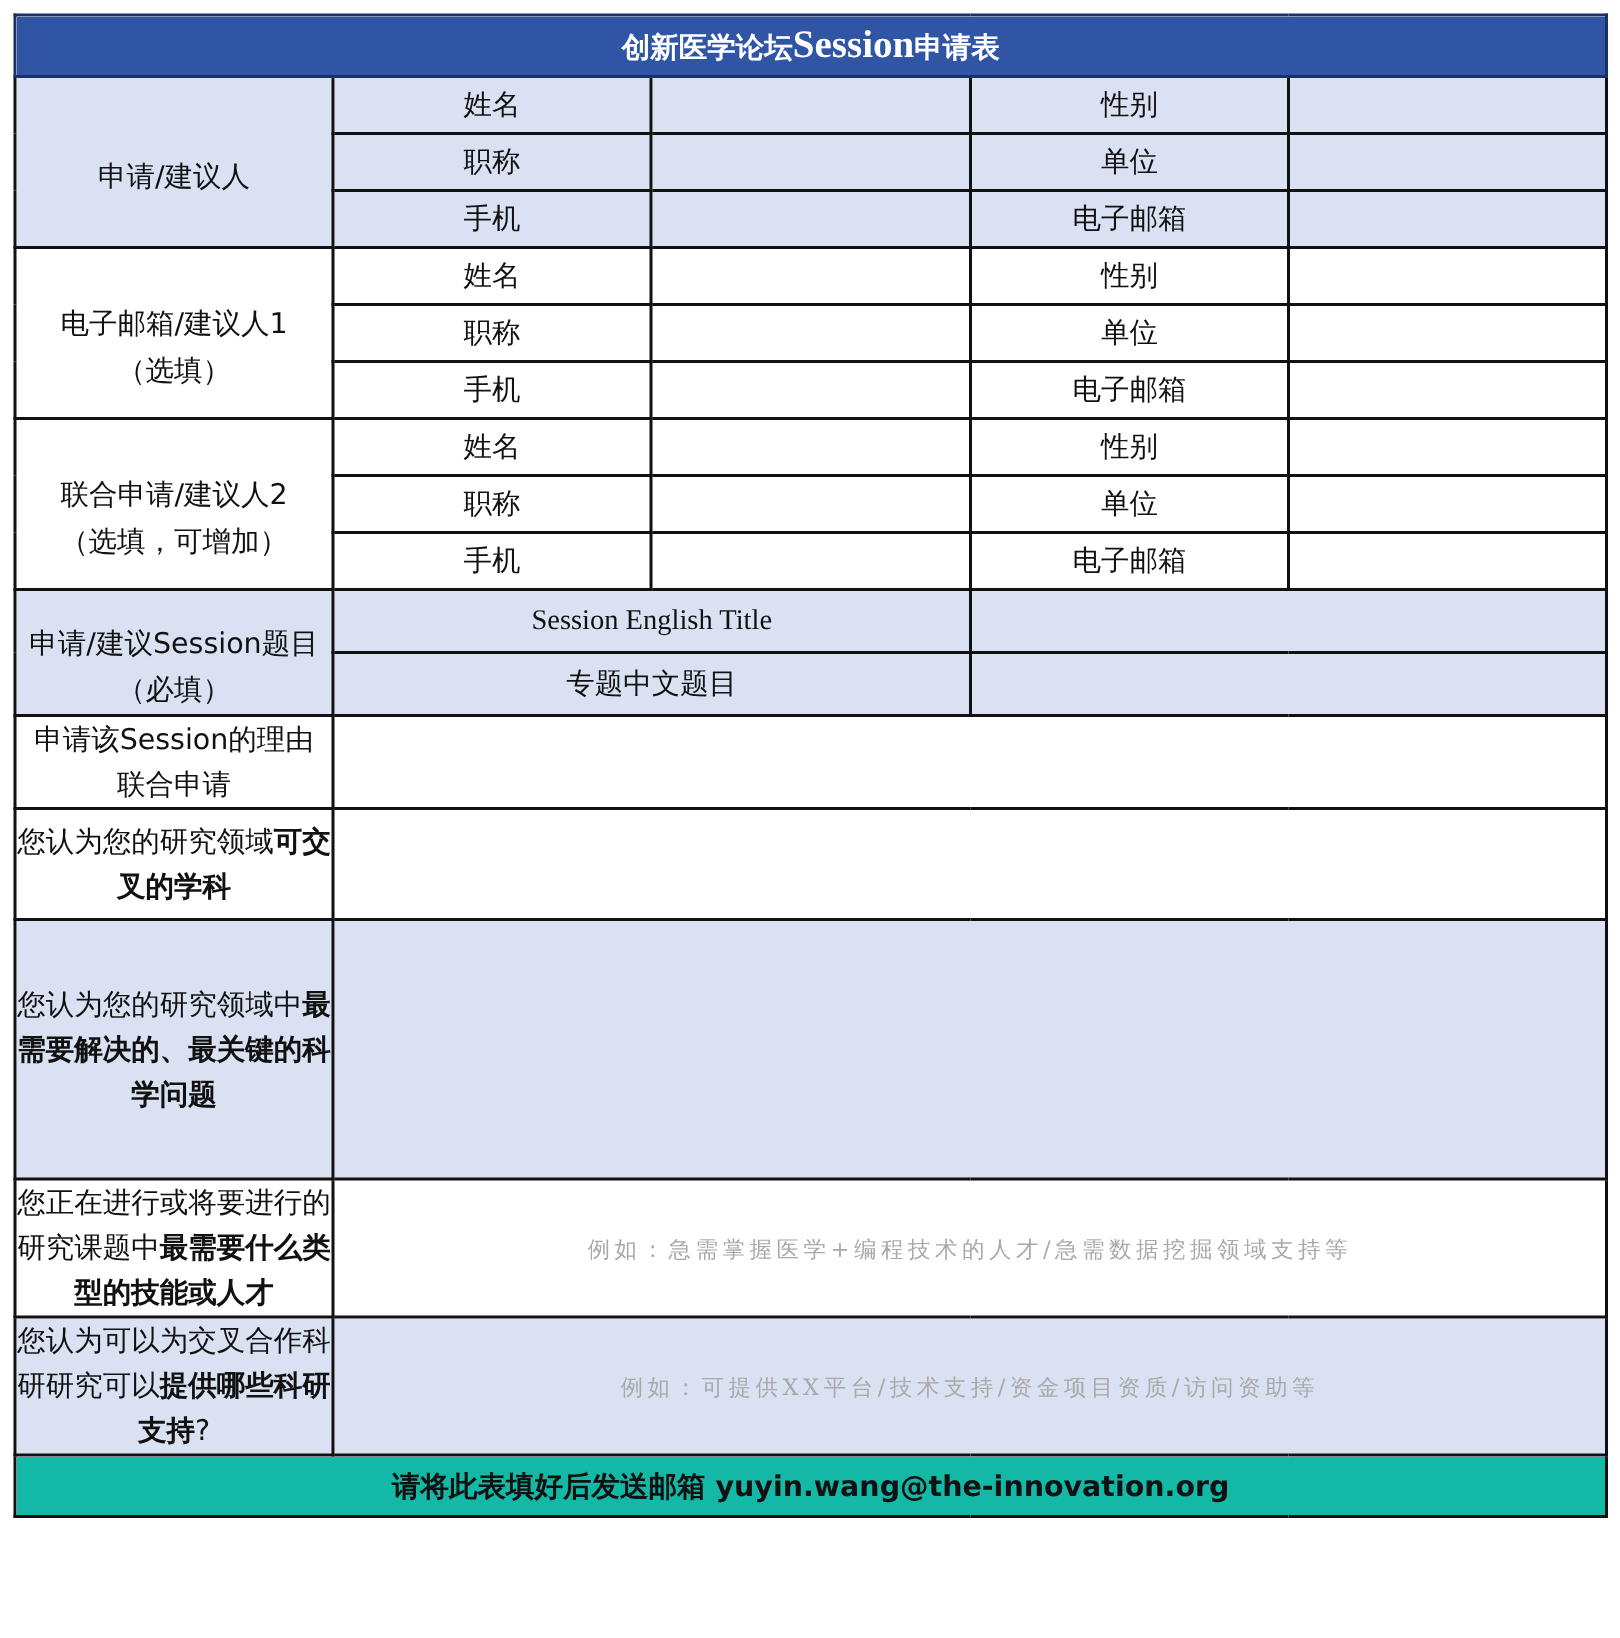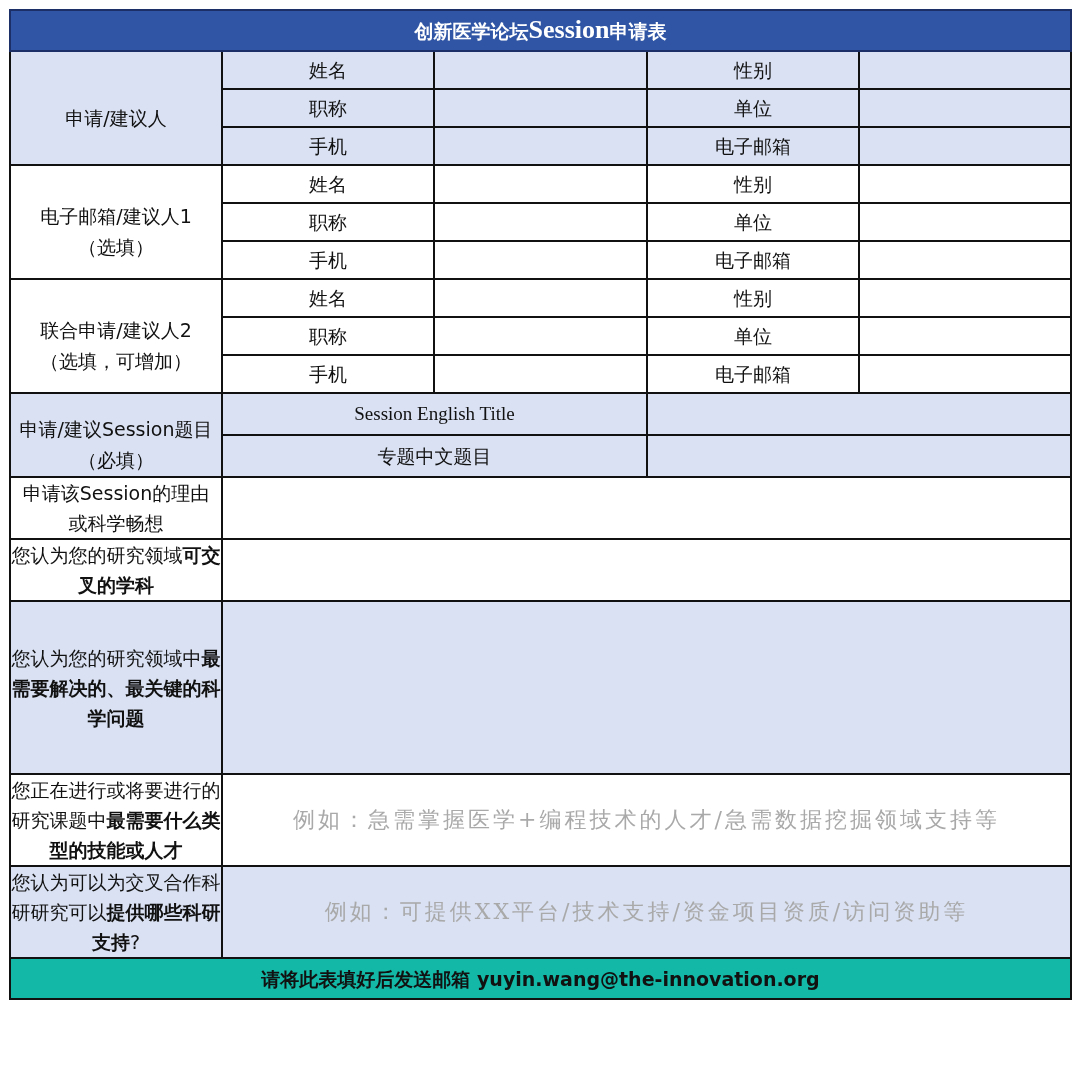--- a/index.html
+++ b/index.html
@@ -20,21 +20,21 @@
     font-size: 25px; height: 39px; border-color: #1c2f66 !important;
   }
   .title-cell .en { font-family: "Liberation Serif", "DejaVu Serif", serif; font-size: 26px; }
   .serif { font-family: "Liberation Serif", "DejaVu Serif", serif; }
   .r42 { height: 38px; }
   .label-wrap { display: inline-block; line-height: 31px; margin-top: 20px; }
   .q { font-size: 19px; line-height: 31px; padding: 0 2px; }
   .q b { font-weight: bold; }
   .hint {
     color: #a9a9a9; font-family: "DejaVu Serif", "Liberation Serif", serif;
-    font-size: 22px; letter-spacing: 3px;
+    font-size: 15px; letter-spacing: 3px;
   }
   .footer-cell { font-weight: bold; font-size: 20px; height: 39px; background: #14b8a6; }
   .footer-cell .email { font-family: "DejaVu Sans", "Liberation Sans", sans-serif; }
   .input-cell { cursor: text; }
 </style>
 </head>
 <body>
 
 <table class="form">
   <colgroup>
@@ -125,26 +125,26 @@
       <td colspan="2" class="blue serif">Session English Title</td>
       <td colspan="2" class="blue input-cell"></td>
     </tr>
     <tr class="r42">
       <td colspan="2" class="blue">专题中文题目</td>
       <td colspan="2" class="blue input-cell"></td>
     </tr>
 
     <tr style="height:56px">
       <td class="white q">
-        <span>申请该Session的理由</span><br><span>或科学畅想</span>
+        <span>申请该Session的理由</span><br><span>联合申请</span>
       </td>
       <td colspan="4" class="white input-cell"></td>
     </tr>
 
-    <tr style="height:62px">
+    <tr style="height:74px">
       <td class="white q">
         <span>您认为您的研究领域</span><b>可交叉的学科</b>
       </td>
       <td colspan="4" class="white input-cell"></td>
     </tr>
 
     <tr style="height:173px">
       <td class="blue q">
         <span>您认为您的研究领域中</span><b>最需要解决的、最关键的科学问题</b>
       </td>

